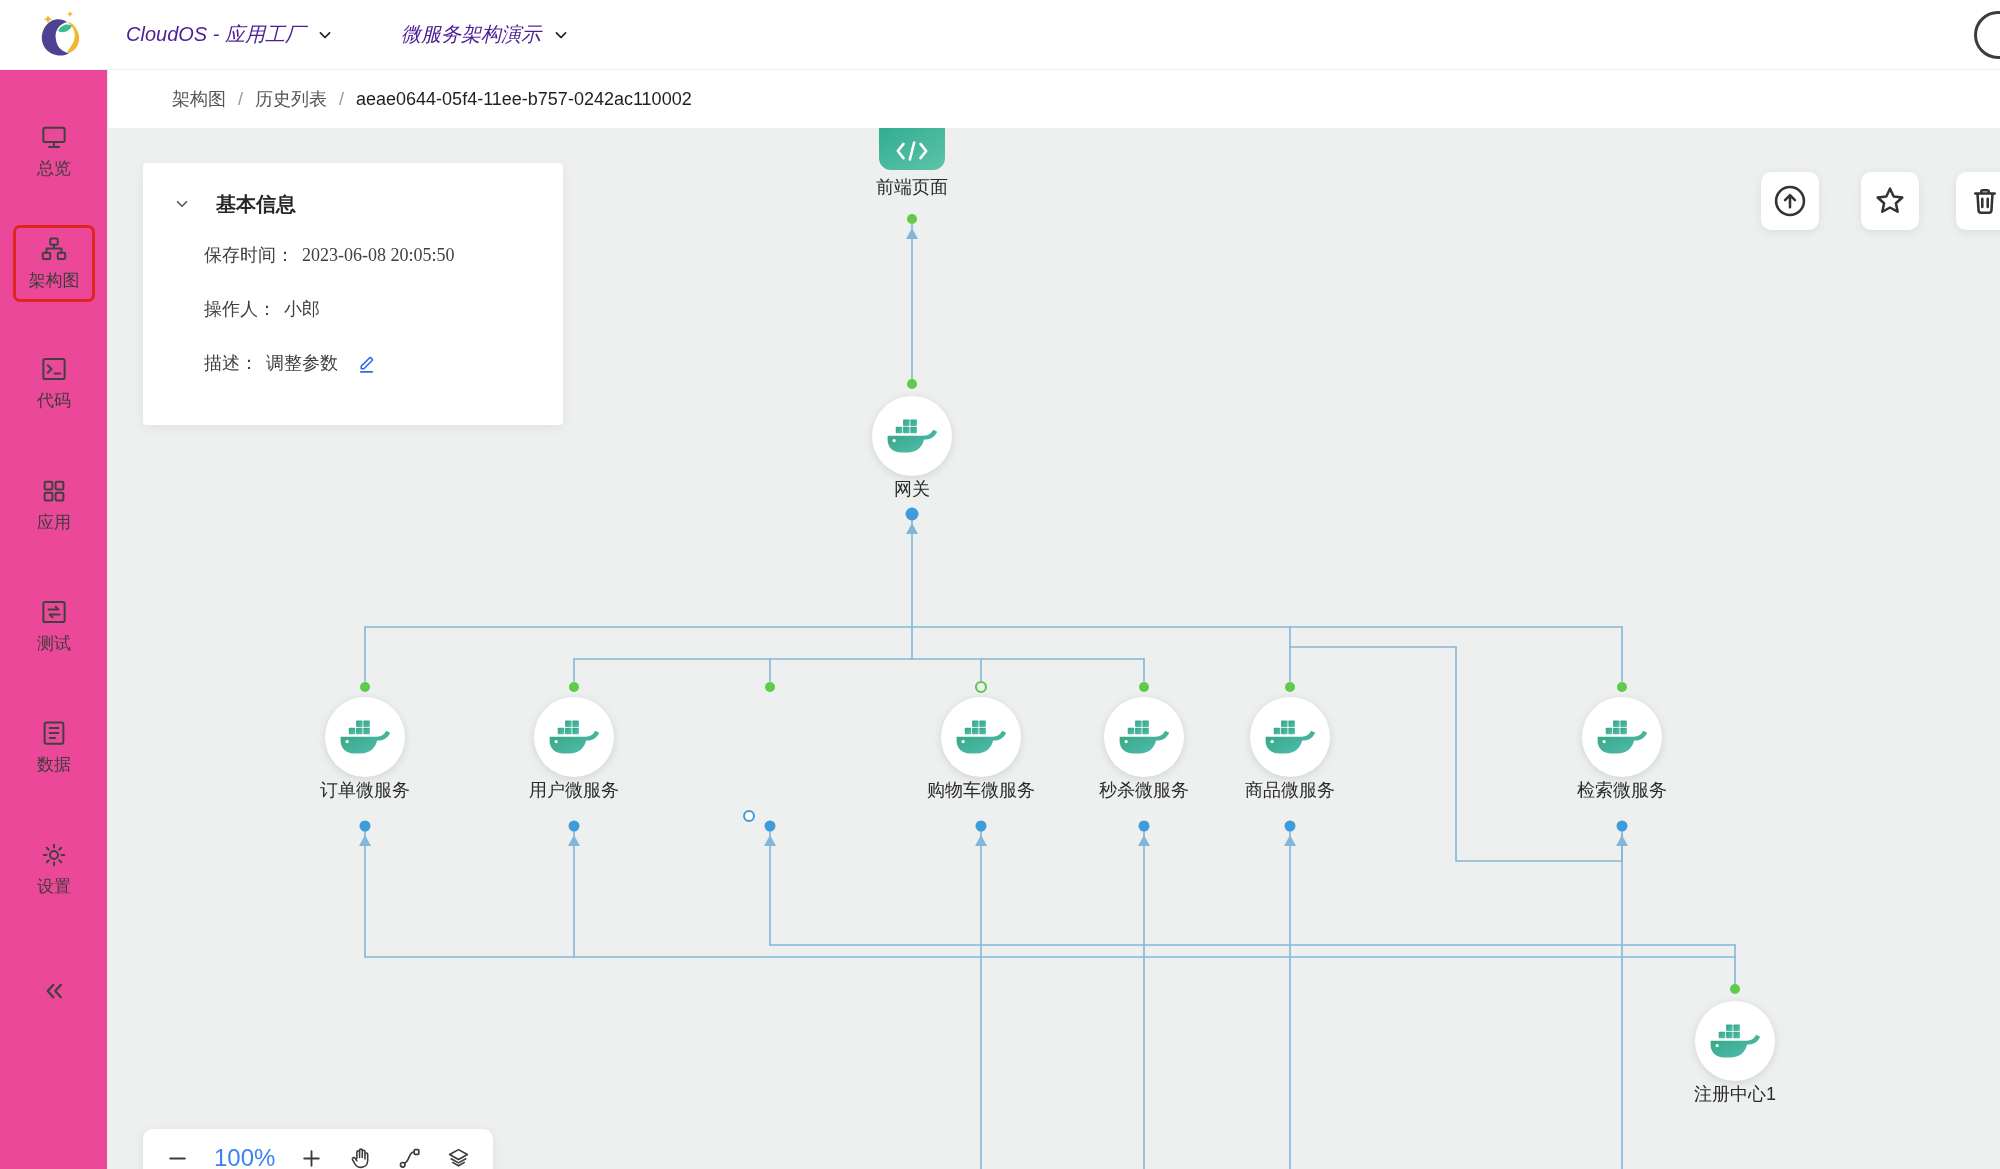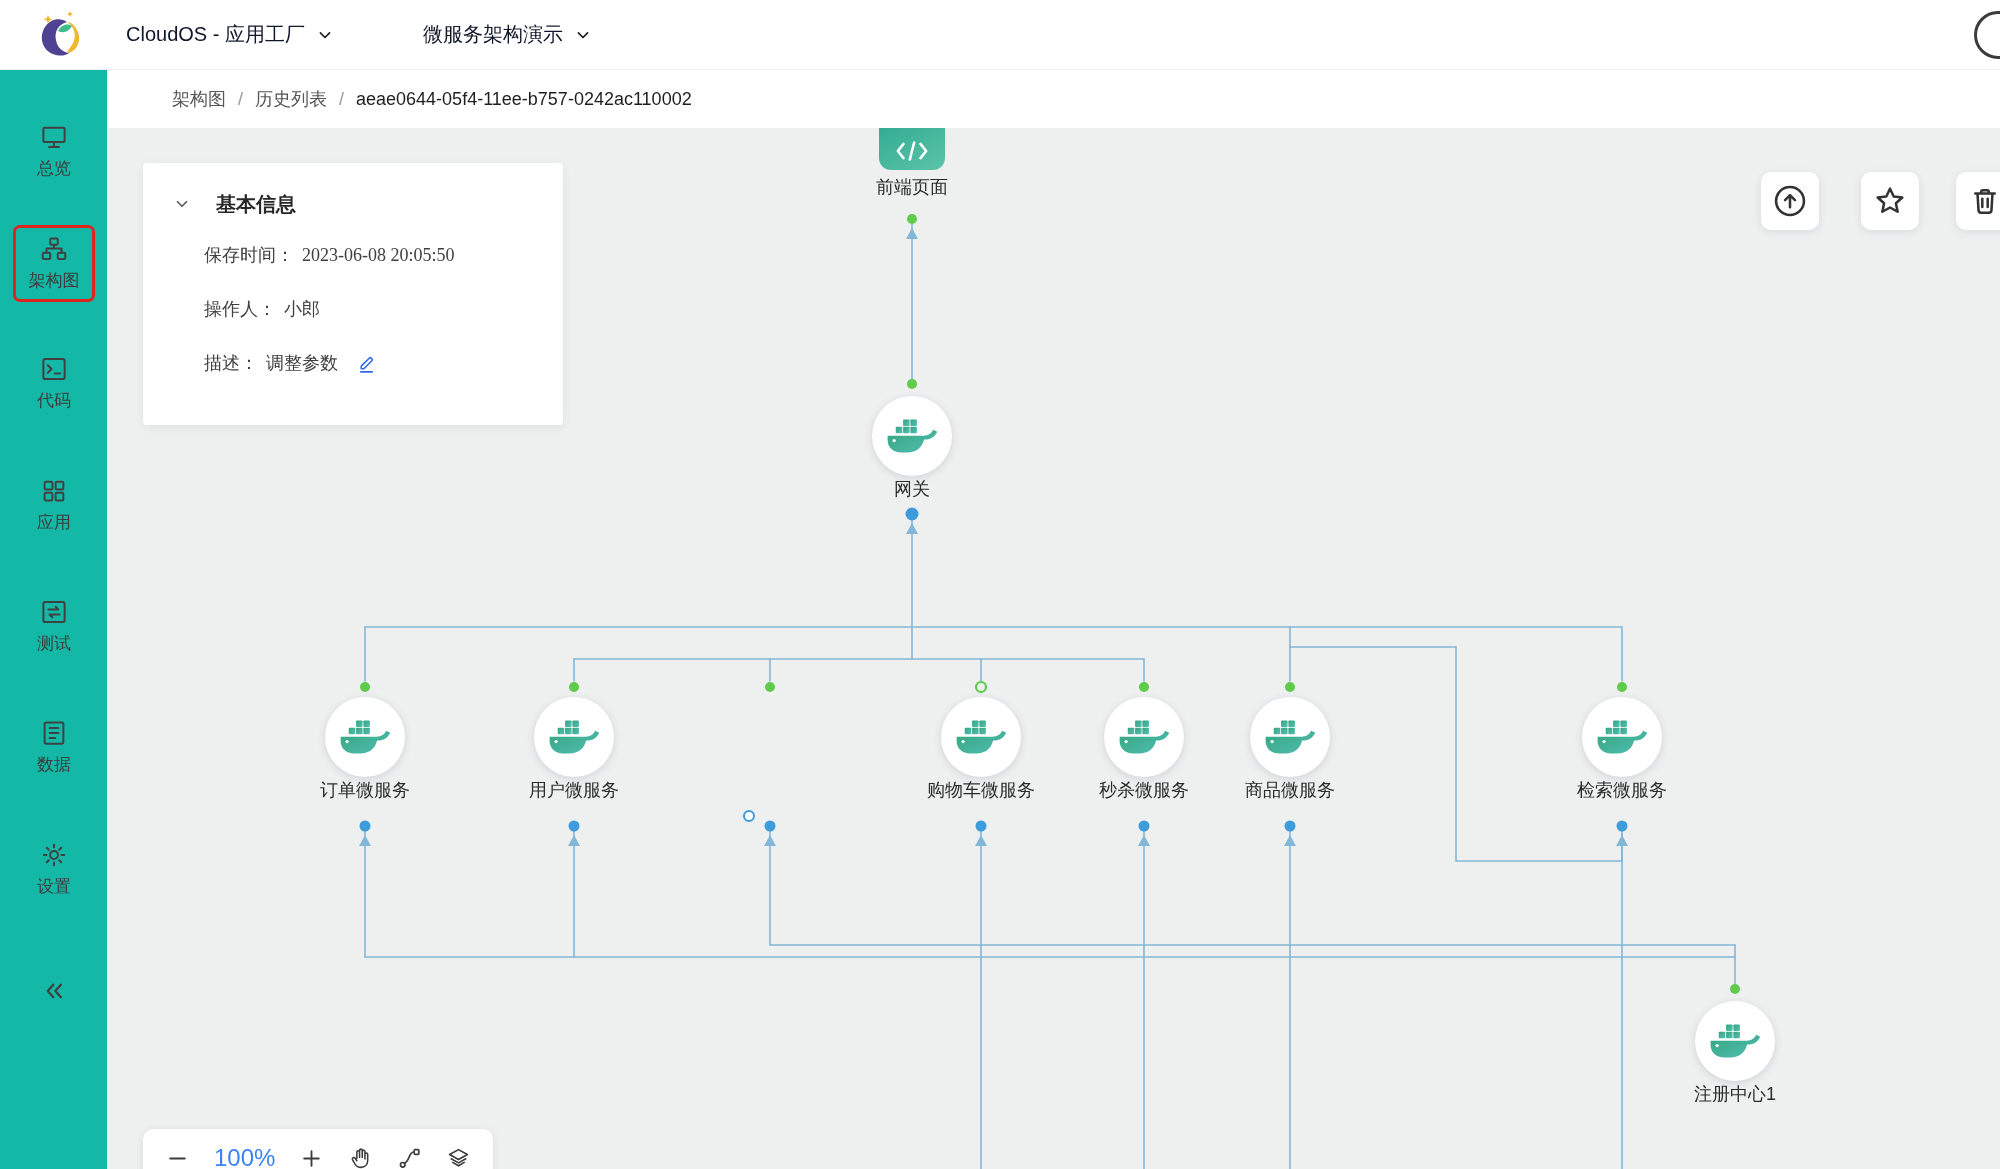--- a/index.html
+++ b/index.html
@@ -4,29 +4,29 @@
 <style>
   *{box-sizing:border-box;margin:0;padding:0;}
   html,body{width:2000px;height:1169px;}
   body{font-family:"Liberation Sans","DejaVu Sans",sans-serif;background:#fff;overflow:hidden;position:relative;}
 
   
   .header{position:absolute;top:0;left:0;width:2000px;height:70px;background:#fff;
     display:flex;align-items:center;padding-left:34px;z-index:40;overflow:hidden;border-bottom:1px solid #f0f0f0;}
   .logo{width:48px;height:52px;flex:0 0 auto;cursor:pointer;}
   .menu{display:flex;align-items:center;gap:10px;cursor:pointer;}
-  .menu-label{font-size:20px;color:#0f172a;}
+  .menu-label{font-size:20px;color:#4c1d95;font-style:italic;}
   .menu-caret{width:20px;height:20px;}
   .menu.product{margin-left:44px;}
-  .menu.project{margin-left:88px;}
+  .menu.project{margin-left:66px;}
   .header-avatar{position:absolute;right:-22px;top:11px;width:48px;height:48px;border-radius:50%;
     border:3px solid #3c3c3c;background:#fff;}
 
   
-  .sidebar{position:absolute;top:70px;left:0;width:108px;height:1099px;background:#14b8a6;
+  .sidebar{position:absolute;top:70px;left:0;width:108px;height:1099px;background:#ec4899;
     border-right:1px solid #ededed;z-index:30;}
   .side-item{position:absolute;left:0;width:108px;display:flex;flex-direction:column;align-items:center;gap:7px;cursor:pointer;}
   .side-item svg{width:30px;height:30px;}
   .slabel{font-size:17px;color:#3d3d3d;line-height:20px;}
   .side-item.active{left:13px;width:82px;border:3px solid #e0251f;border-radius:7px;padding:6px 0 8px;}
   .collapse-btn{position:absolute;left:0;top:906px;width:108px;display:flex;justify-content:center;cursor:pointer;}
   .collapse-btn svg{width:30px;height:30px;}
 
   
   .main{position:absolute;top:70px;left:108px;width:1892px;height:1099px;}

